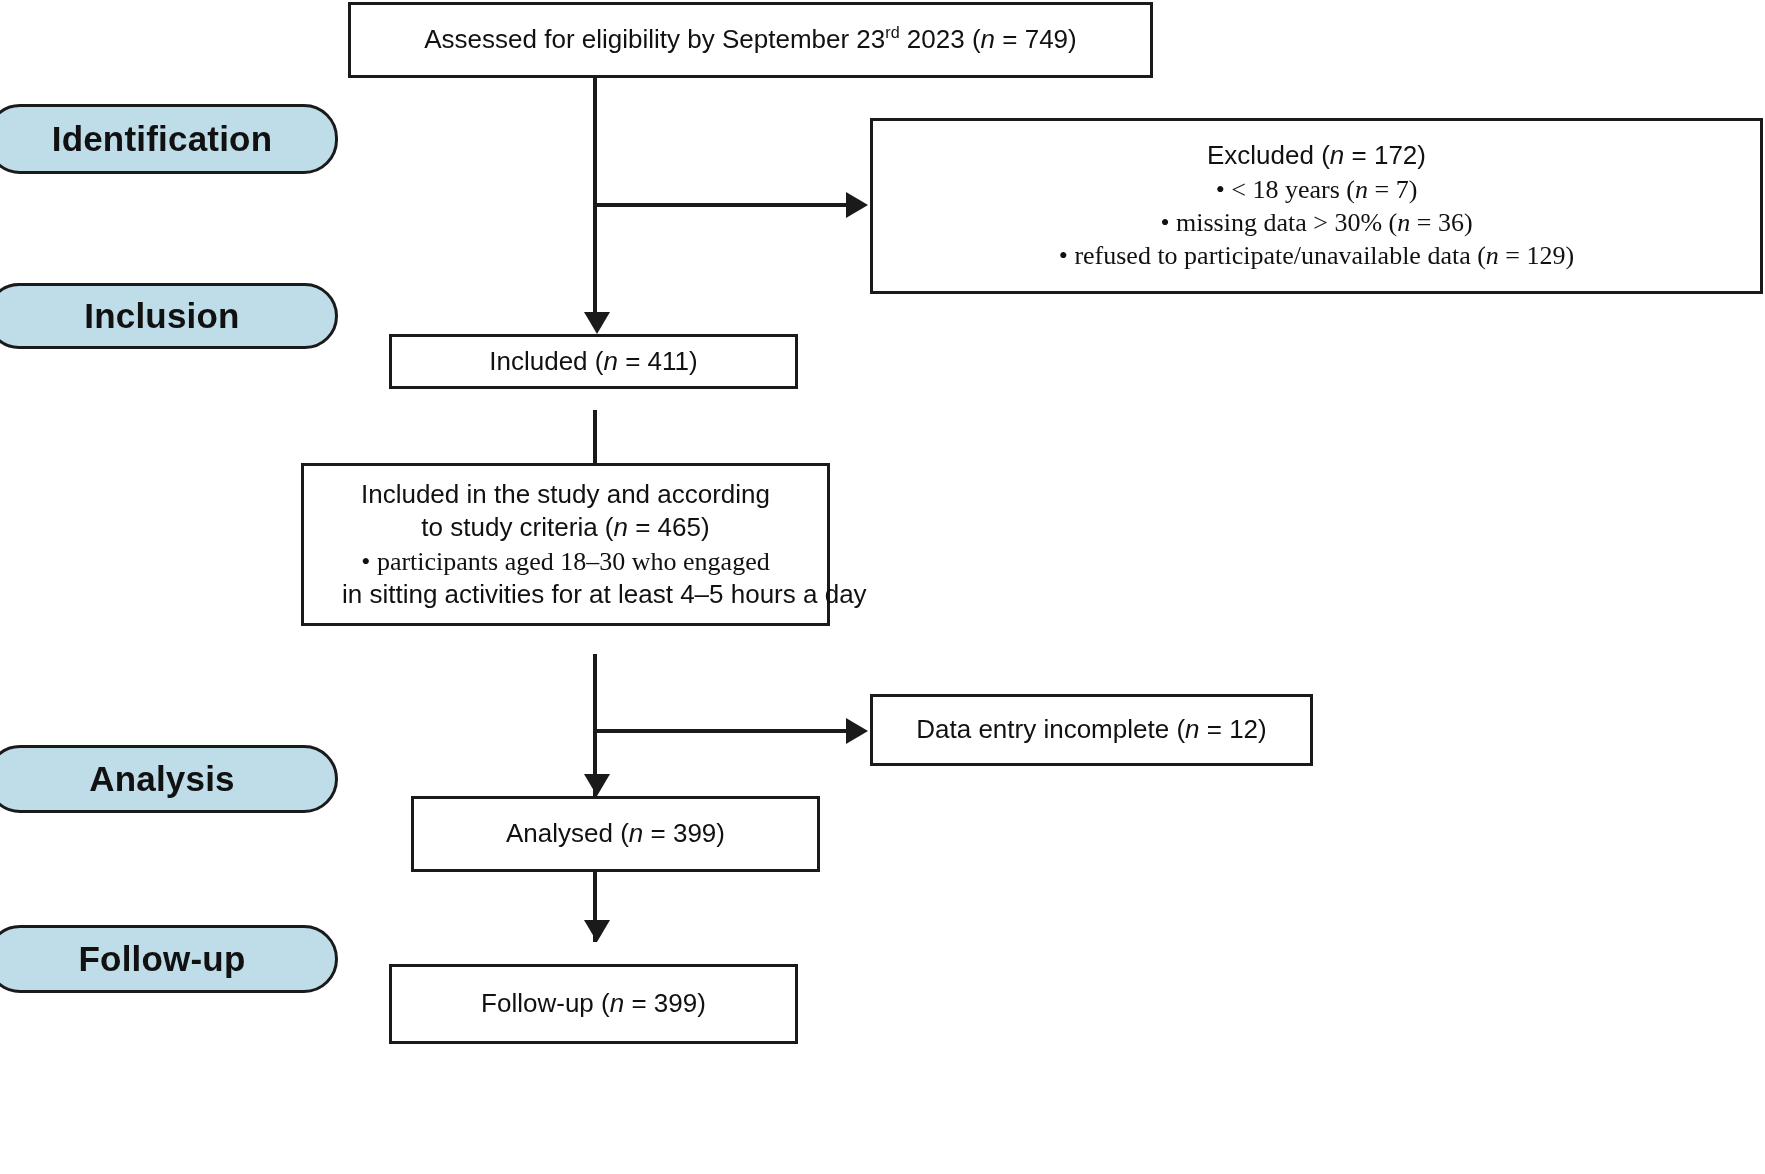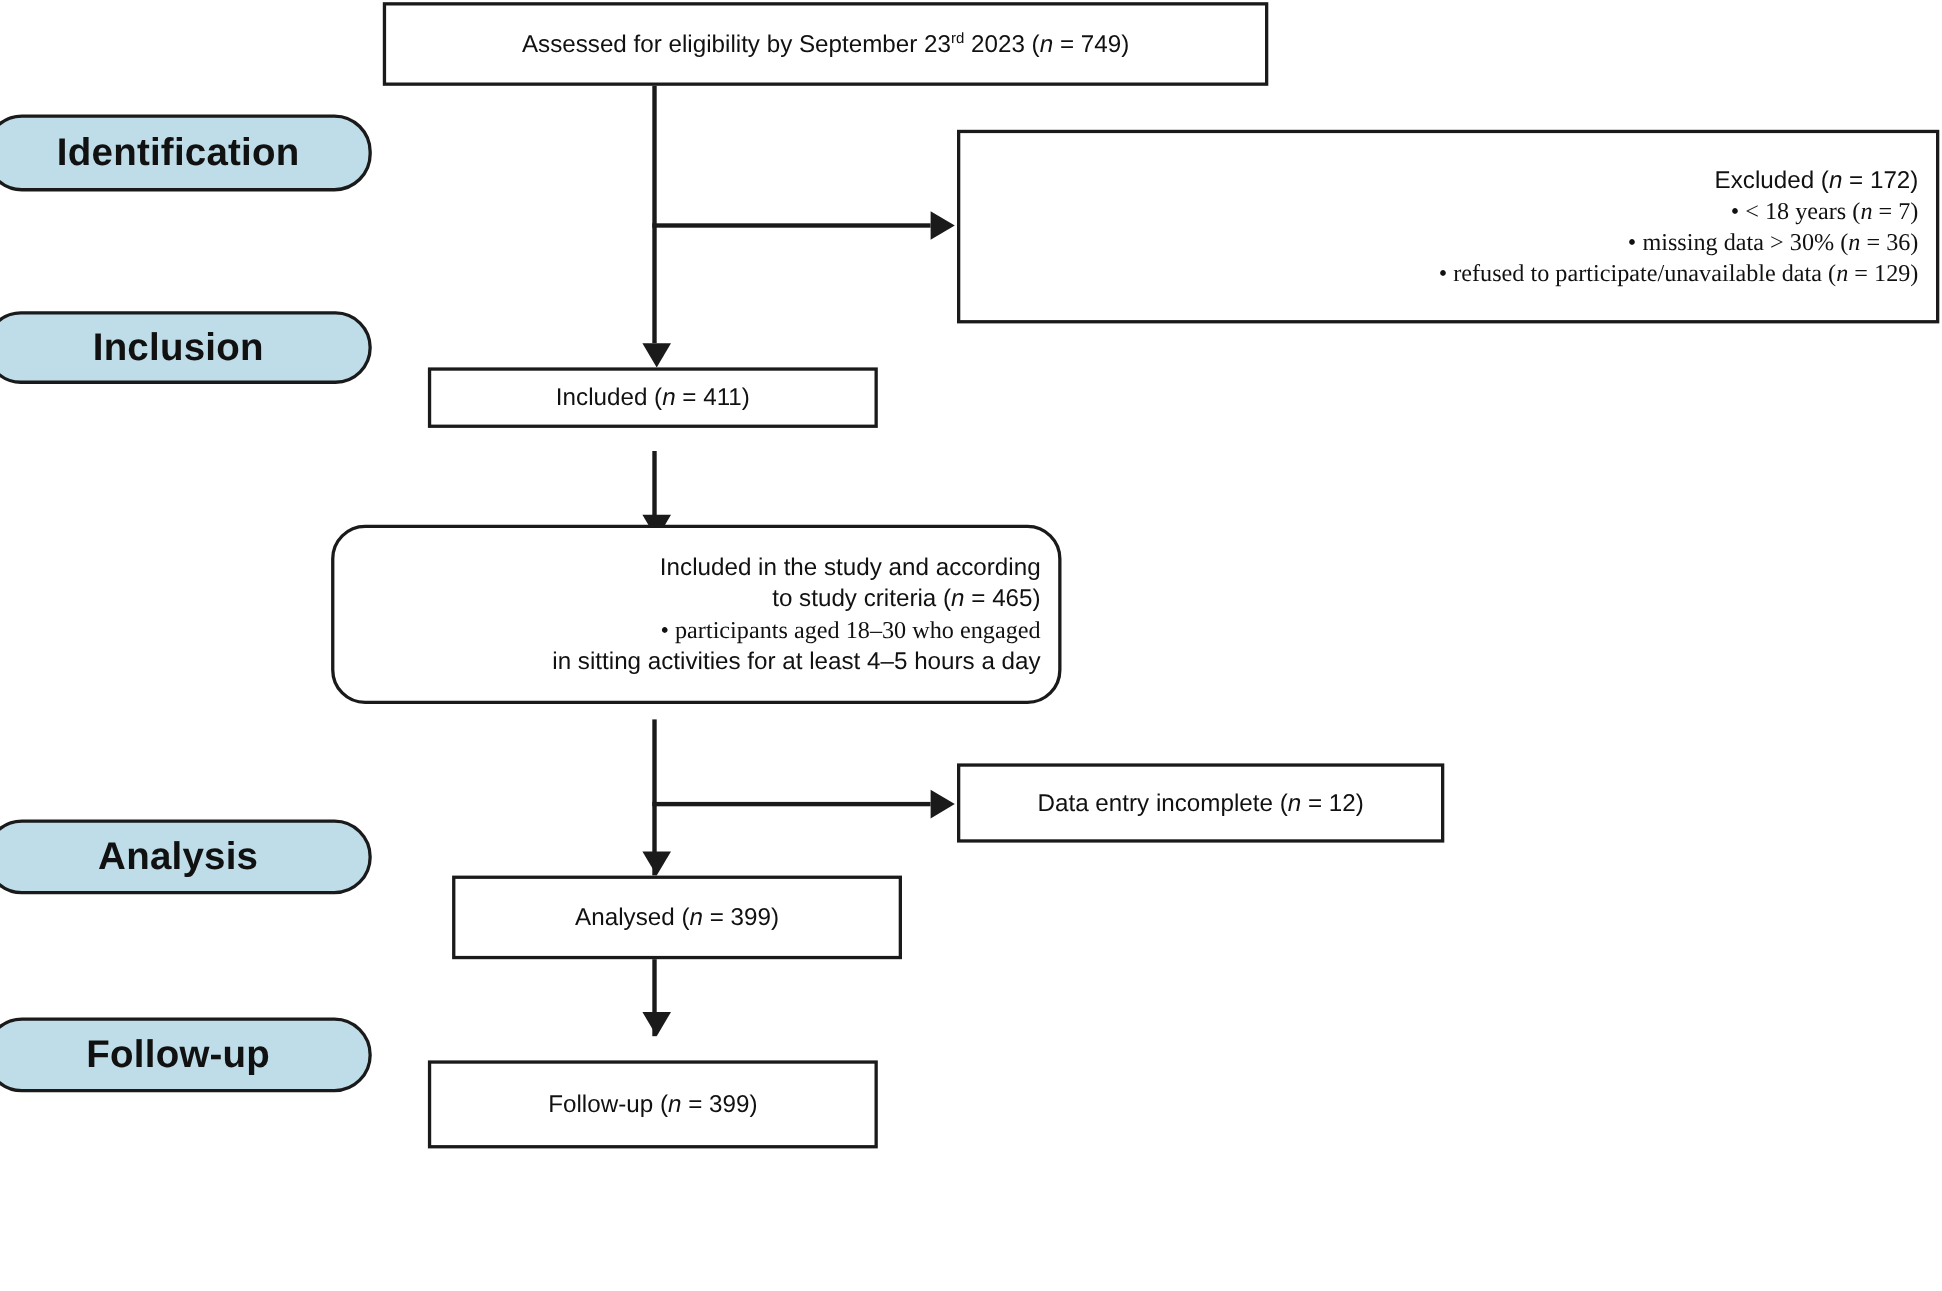--- a/index.html
+++ b/index.html
@@ -37,35 +37,35 @@
   .stage-label.bleed-left {
     border-top-left-radius: 34px;
     border-bottom-left-radius: 34px;
   }
   
   .flow-box {
     position: absolute;
     background: #ffffff;
     border: 3px solid #1a1a1a;
     box-sizing: border-box;
-    font-size: 22px;
+    font-size: 26px;
     line-height: 1.28;
     color: #111111;
   }
   .flow-box.center {
     display: flex;
     align-items: center;
     justify-content: center;
     text-align: center;
   }
   .flow-box.left {
     display: flex;
     flex-direction: column;
     justify-content: center;
-    text-align: right;
+    text-align: center;
     padding: 0 16px;
   }
   .flow-box .line {
     white-space: nowrap;
   }
   .flow-box .bullet-line {
     white-space: nowrap;
     font-family: Liberation Serif, serif;
   }
   .flow-box .indent {
@@ -144,21 +144,21 @@
     <div class="bullet-line"><span>• refused to participate/unavailable data (</span><span class="it">n</span><span> = </span><span>129</span><span>)</span></div>
   </div>
 
   <div class="flow-box center" style="left:389px; top:334px; width:409px; height:55px;">
     <span class="line"><span>Included (</span><span class="it">n</span><span> = </span><span>411</span><span>)</span></span>
   </div>
 
   <div class="v-line" style="left:593px; top:410px; height:62px;"></div>
   <div class="arrow-down" style="left:584px; top:468px;"></div>
 
-  <div class="flow-box left" style="left:301px; top:477px; width:664px; height:163px;border-radius:31px;">
+  <div class="flow-box left" style="left:301px; top:463px; width:529px; height:163px;">
     <div class="line">Included in the study and according</div>
     <div class="line"><span>to study criteria (</span><span class="it">n</span><span> = </span><span>465</span><span>)</span></div>
     <div class="bullet-line">• participants aged 18–30 who engaged</div>
     <div class="indent">in sitting activities for at least 4–5 hours a day</div>
   </div>
 
   <div class="v-line" style="left:593px; top:654px; height:142px;"></div>
   <div class="arrow-down" style="left:584px; top:774px;"></div>
 
   <div class="h-line" style="left:593px; top:729px; width:253px;"></div>

